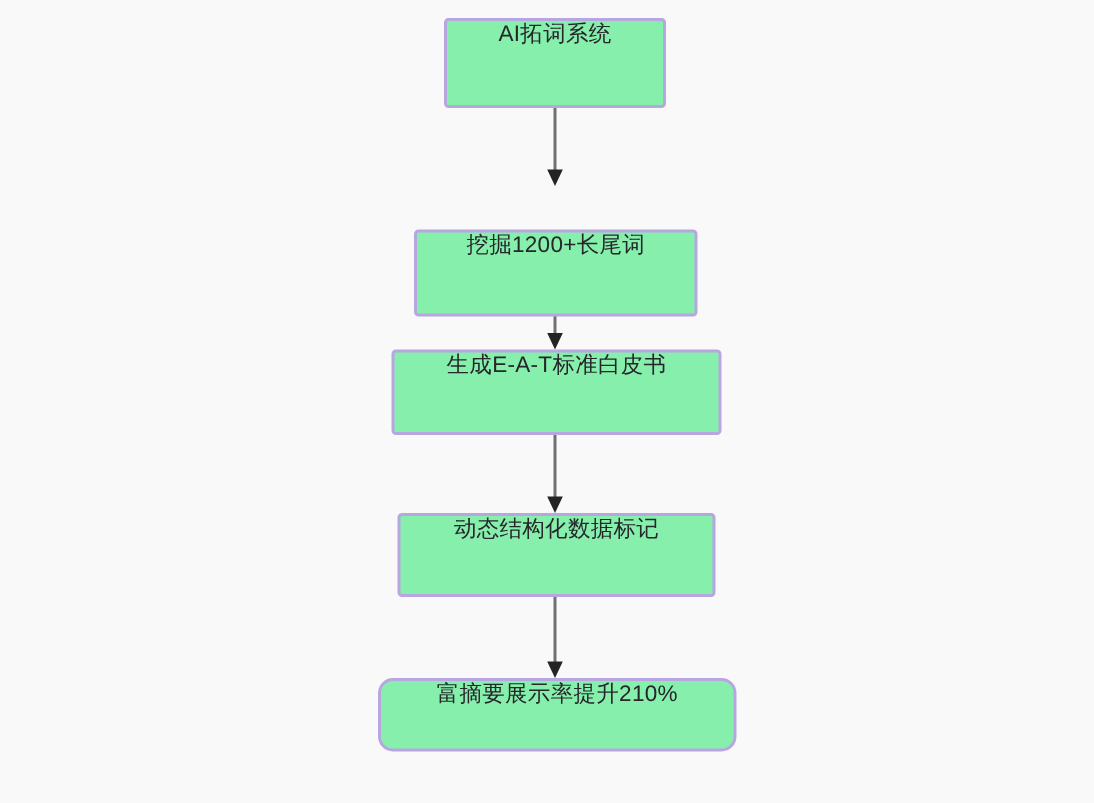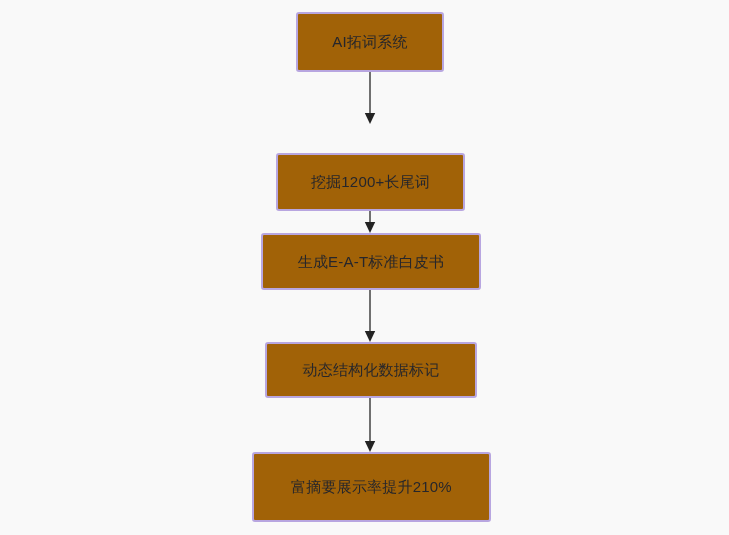--- a/index.html
+++ b/index.html
@@ -14,25 +14,25 @@
     overflow: hidden;
   }
   #flow-canvas {
     position: relative;
     width: 729px;
     height: 535px;
   }
   .node {
     position: absolute;
     box-sizing: border-box;
-    background: #a16207;
+    background: #86efac;
     border: 2px solid #b8a6e0;
     border-radius: 3px;
     display: flex;
-    align-items: center;
+    align-items: flex-start;
     justify-content: center;
     color: #26262b;
     font-size: 15px;
     line-height: 1.2;
     letter-spacing: 0.2px;
     white-space: nowrap;
   }
   .connector {
     position: absolute;
     width: 14px;
@@ -84,17 +84,17 @@
   </div>
 
   <div class="node" style="left:261px; top:233px; width:220px; height:57px;">
     <span>生成E-A-T标准白皮书</span>
   </div>
 
   <div class="node" style="left:265px; top:342px; width:212px; height:56px;">
     <span>动态结构化数据标记</span>
   </div>
 
-  <div class="node" style="left:252px; top:452px; width:239px; height:70px;">
+  <div class="node" style="left:252px; top:452px; width:239px; height:49px;border-radius:10px;">
     <span>富摘要展示率提升210%</span>
   </div>
 
 </div>
 
 </body></html>

